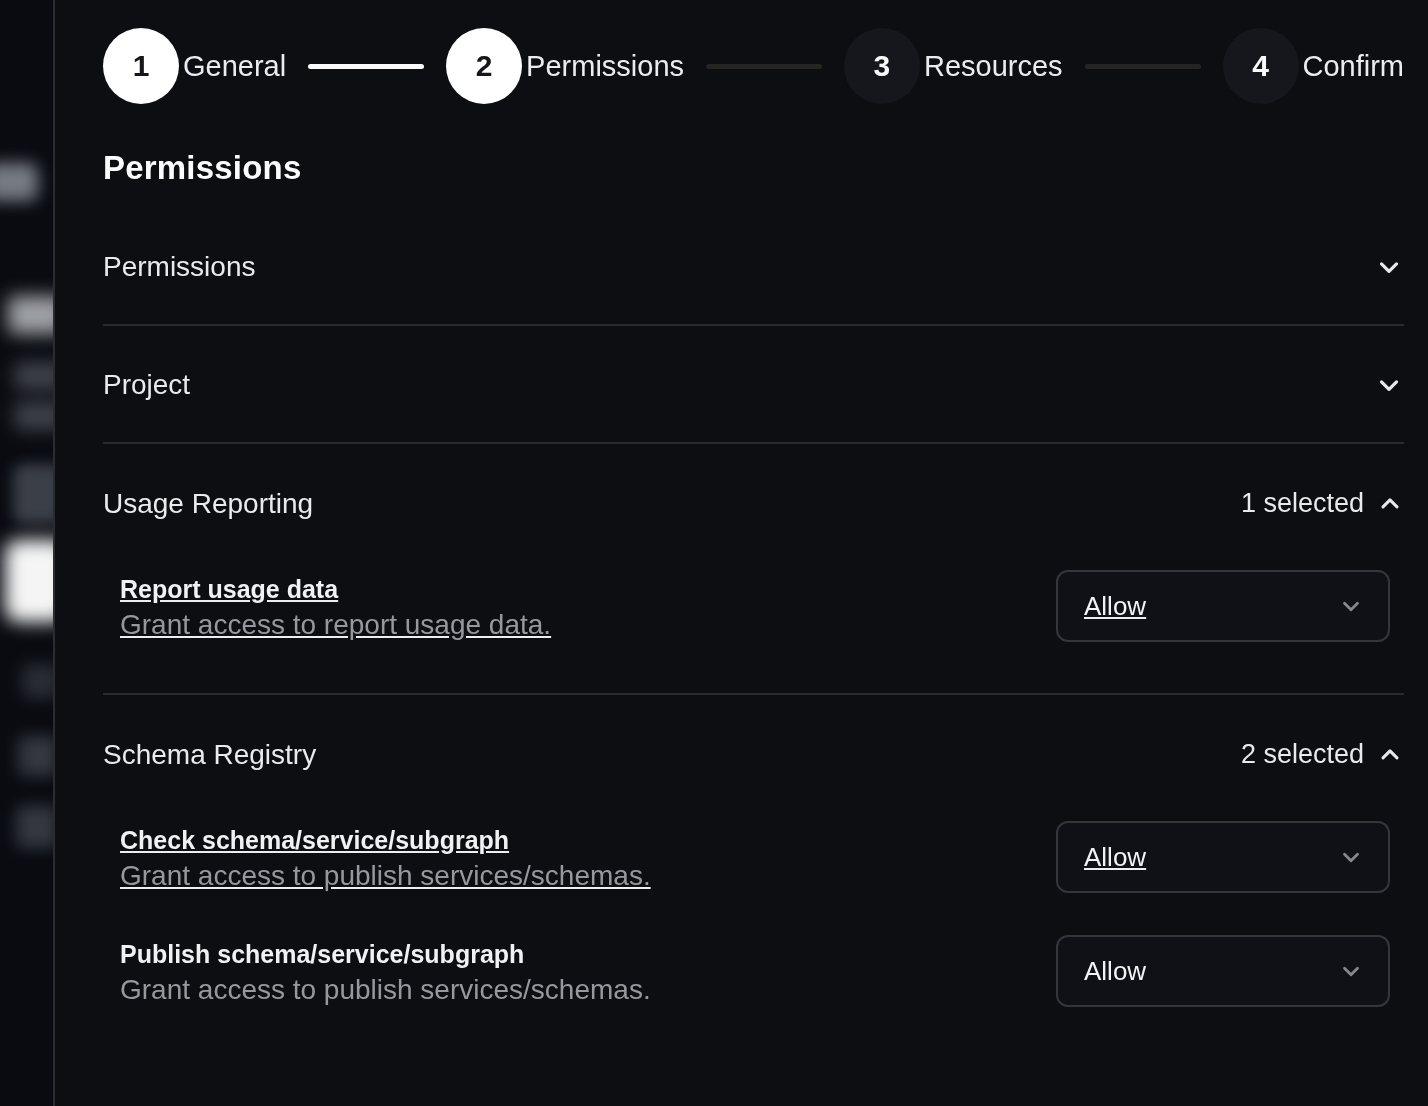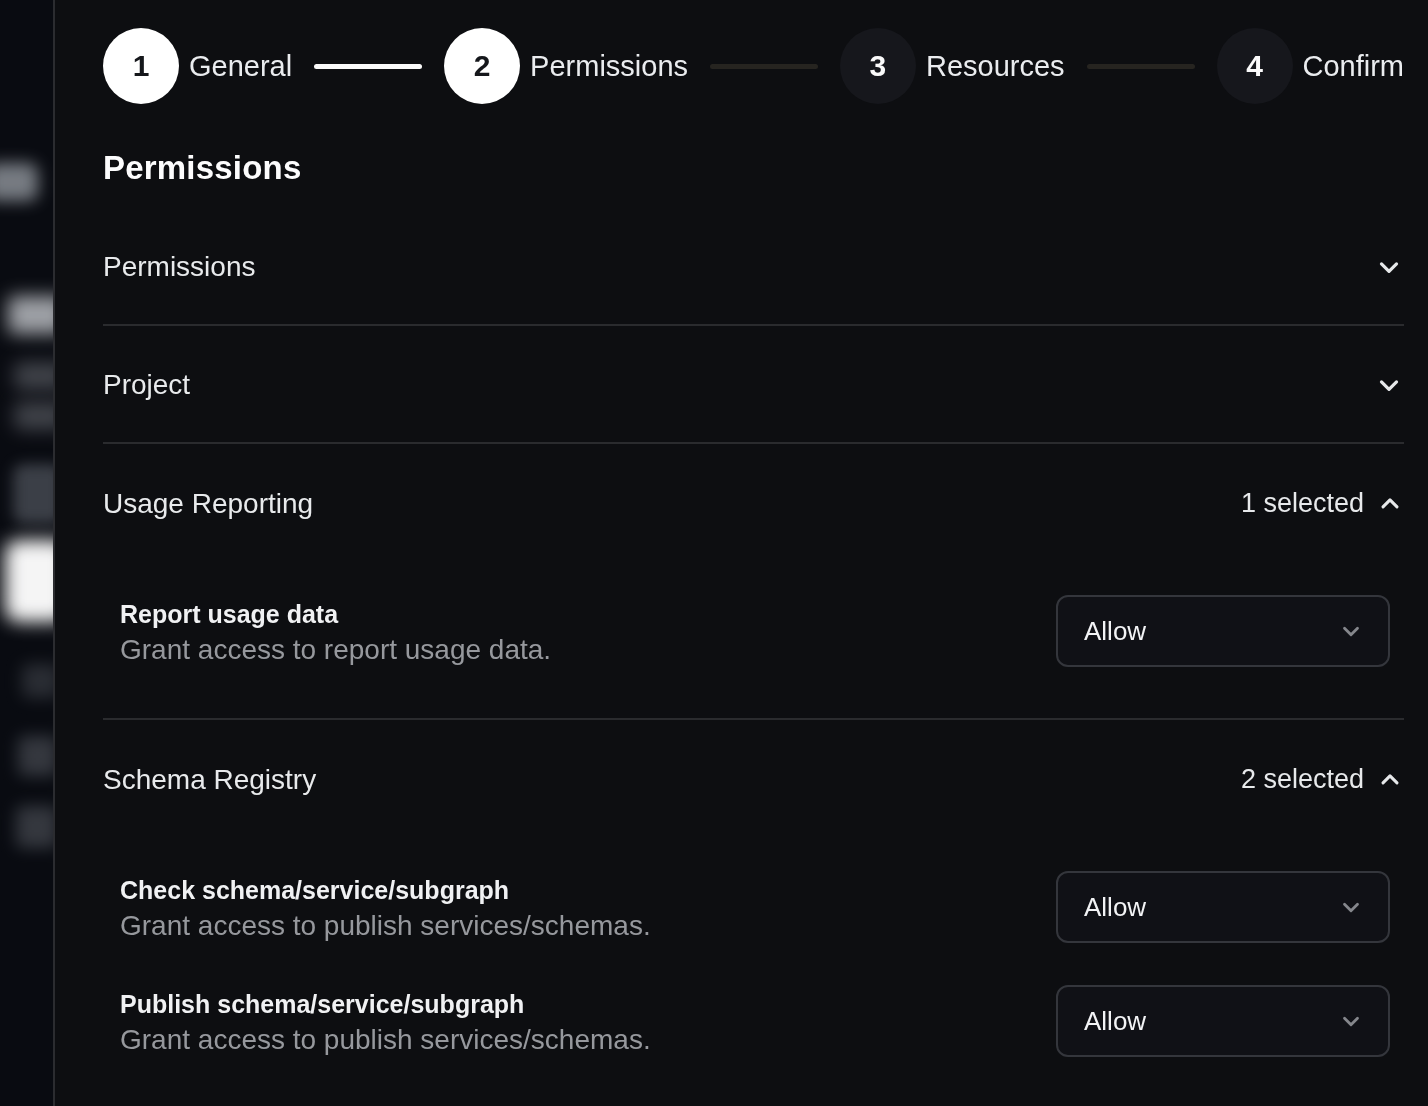--- a/index.html
+++ b/index.html
@@ -43,21 +43,21 @@
   
   .stepper { display:flex; align-items:center; height:76px; }
   .step { display:flex; align-items:center; }
   .step-circle {
     width:76px; height:76px; border-radius:50%;
     display:flex; align-items:center; justify-content:center;
     font-size:30px; font-weight:700; flex:none;
   }
   .step-circle.active { background:#ffffff; color:#15171b; }
   .step-circle.upcoming { background:#16171c; color:#fafafa; }
-  .step-label { margin-left:10px; font-size:29px; font-weight:500; color:#eaecef; white-space:nowrap; }
+  .step-label { margin-left:4px; font-size:29px; font-weight:500; color:#eaecef; white-space:nowrap; }
   .connector { flex:1 1 0; height:5px; margin:0 22px; border-radius:3px; }
   .connector.done { background:#fafafa; }
   .connector.todo { background:#262420; }
 
   
   .page-title {
     margin-top:44px; font-size:33px; line-height:40px;
     font-weight:700; color:#fcfcfd; letter-spacing:.2px;
   }
 
@@ -73,21 +73,21 @@
   .chev { flex:none; display:block; }
   .section.collapsed { border-bottom:2px solid #2a2b2e; padding-bottom:42px; }
   .section.expanded  { border-bottom:2px solid #2a2b2e; padding-bottom:51px; }
   .section.expanded.last { border-bottom:none; padding-bottom:0; }
 
   
   .perm-row {
     display:flex; align-items:center; justify-content:space-between;
     margin-top:42px; padding-left:17px; min-height:72px;
   }
-  .perm-row.first { margin-top:76px; }
+  .perm-row.first { margin-top:51px;text-decoration:underline; }
   .perm-text {}
   .perm-title { font-size:25px; line-height:28px; font-weight:700; color:#f0f1f3; }
   .perm-desc  { font-size:28px; line-height:26px; font-weight:400; color:#96989d; margin-top:9px; }
 
   .perm-select {
     width:334px; height:72px; margin-right:14px; flex:none;
     border:2px solid #34363c; border-radius:12px; background:#101116;
     display:flex; align-items:center; justify-content:space-between;
     padding:0 24px 0 26px; cursor:pointer;
   }

